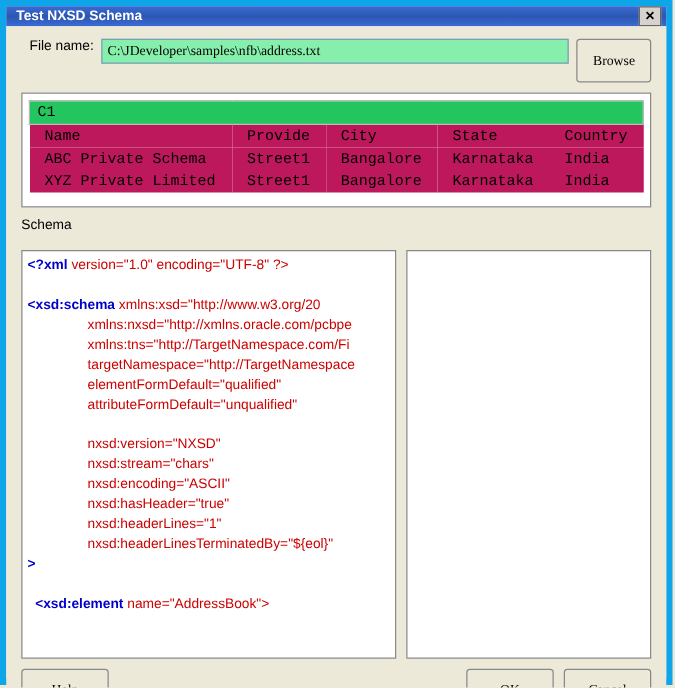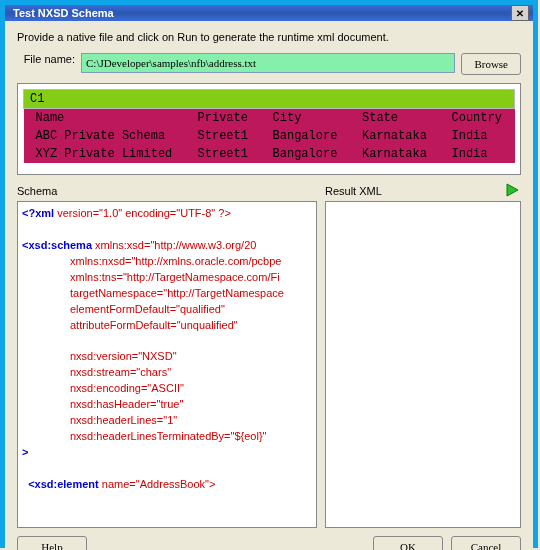--- a/index.html
+++ b/index.html
@@ -38,21 +38,21 @@
   .file-row label { width: 58px; text-align: right; }
   .file-row input[type=text] {
     flex: 1;
     height: 20px;
     border: 1px solid #7f9db9;
     padding: 0 4px;
     font-family: Tahoma; font-size: 11px;
     background: #86efac;
   }
   .btn {
-    height: 22px;
+    height: 35px;
     padding: 0 12px;
     background: #ece9d8;
     border: 1px solid #888;
     border-radius: 3px;
     font-family: Tahoma; font-size: 11px;
     cursor: pointer;
   }
   .data-box {
     border: 1px solid #888;
     background: #fff;
@@ -60,23 +60,23 @@
     padding: 5px 5px 0 5px;
     height: 92px;
     overflow: hidden;
   }
   .data-box table {
     width: 100%;
     border-collapse: collapse;
     font-family: "Courier New", monospace;
     font-size: 12px;
   }
-  .c1-row td { border: 1px solid #bbb; padding: 2px 6px; background: #84cc16; }
+  .c1-row td { border: 1px solid #bbb; padding: 2px 6px; background: #22c55e; }
   .hdr-row td, .body-row td { padding: 2px 12px; background: #be185d; }
-  .panes-labels { display: flex; gap: 8px; margin-bottom: 2px; }
+  .panes-labels { display: flex; gap: 8px; margin-bottom: 14px; }
   .pane-label { display: flex; align-items: center; }
   .pane-label-left { width: 300px; }
   .pane-label-right { flex: 1; display: flex; justify-content: space-between; align-items: center; }
   .run-btn {
     width: 16px; height: 16px; cursor: pointer;
   }
   .run-btn svg { display: block; }
   .panes { display: flex; gap: 8px; flex: 1; min-height: 0; }
   .schema-pane, .result-pane {
     border: 1px solid #888;
@@ -106,37 +106,36 @@
 <body>
 
 <div class="window">
   <div class="titlebar">
     <span class="title">Test NXSD Schema</span>
     <div class="close-btn">
       <span>✕</span>
     </div>
   </div>
   <div class="content">
-    <div class="desc">Provide a native file and click on Run to generate the runtime xml document.</div>
 
     <div class="file-row">
       <label>File name:</label>
       <input type="text" value="C:\JDeveloper\samples\nfb\address.txt" style="">
       <button class="btn">Browse</button>
     </div>
 
     <div class="data-box">
       <table>
         <tbody>
             <tr class="c1-row">
           <td colspan="5">C1</td>
         </tr>
         <tr class="hdr-row">
           <td>Name</td>
-          <td>Private</td>
+          <td>Provide</td>
           <td>City</td>
           <td>State</td>
           <td>Country</td>
         </tr>
         <tr class="body-row">
           <td>ABC Private Schema</td>
           <td>Street1</td>
           <td>Bangalore</td>
           <td>Karnataka</td>
           <td>India</td>
@@ -147,28 +146,20 @@
           <td>Bangalore</td>
           <td>Karnataka</td>
           <td>India</td>
         </tr>
       </tbody>
         </table>
     </div>
 
     <div class="panes-labels">
       <div class="pane-label pane-label-left">Schema</div>
-      <div class="pane-label pane-label-right">
-        <span>Result XML</span>
-        <span class="run-btn">
-          <svg width="14" height="14" viewBox="0 0 14 14">
-            <polygon points="2,1 13,7 2,13" fill="#2bbf2b" stroke="#0a7f0a" stroke-width="1"></polygon>
-          </svg>
-        </span>
-      </div>
     </div>
 
     <div class="panes">
       <div class="schema-pane">
         <div class="schema-content">
           <div class="xml-line"><span class="xml-tag">&lt;?xml</span><span class="xml-attr"> version="1.0" encoding="UTF-8" ?&gt;</span></div>
           <div class="xml-line">&nbsp;</div>
           <div class="xml-line"><span class="xml-tag">&lt;xsd:schema</span> <span class="xml-attr">xmlns:xsd="http://www.w3.org/20</span></div>
           <div class="xml-line schema-indent"><span class="xml-attr">xmlns:nxsd="http://xmlns.oracle.com/pcbpe</span></div>
           <div class="xml-line schema-indent"><span class="xml-attr">xmlns:tns="http://TargetNamespace.com/Fi</span></div>

